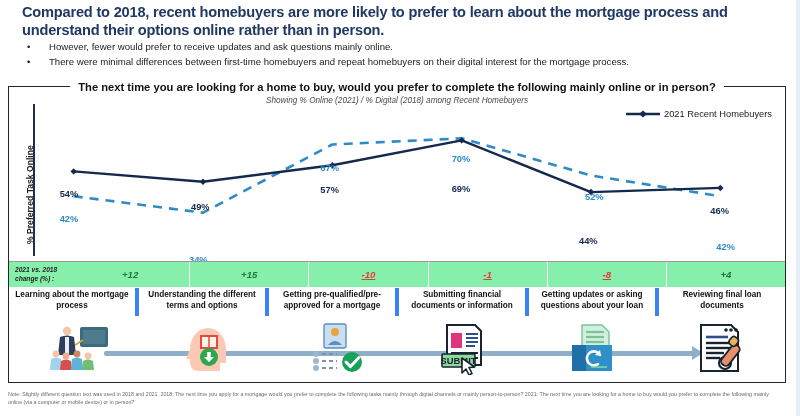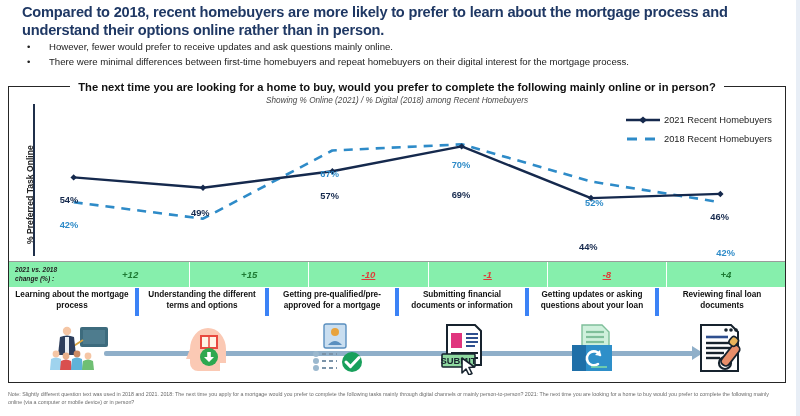--- a/index.html
+++ b/index.html
@@ -50,21 +50,21 @@
   .yaxis span{
     display:block;
     transform:rotate(-90deg);transform-origin:left top;
     position:absolute;left:11px;top:118px;
     white-space:nowrap;font-size:8.6px;font-weight:bold;color:#222;
   }
   .axis-line{
     position:absolute;left:33px;top:104px;width:2px;height:152px;background:#1f2f4a;
   }
   
-  .plot{position:absolute;left:8px;top:94px;width:778px;height:180px;}
+  .plot{position:absolute;left:8px;top:88px;width:778px;height:180px;}
   .plot svg{display:block;}
   .dlabel{
     position:absolute;font-size:9.3px;font-weight:bold;white-space:nowrap;margin-top:40px;
   }
   .dlabel.y2021{color:#15294d;}
   .dlabel.y2018{color:#2E8BC8;}
   
   .legend{position:absolute;right:14px;top:20px;}
   .legend-row{display:flex;align-items:center;margin-bottom:7px;}
   .legend-mark{width:34px;height:12px;position:relative;margin-right:4px;}
@@ -165,28 +165,20 @@
 
   <div class="legend">
     <div class="legend-row">
       <span class="legend-mark">
         <svg width="34" height="12" viewBox="0 0 34 12">
           <line x1="0" y1="6" x2="34" y2="6" stroke="#15294d" stroke-width="2.6"></line>
           <path d="M13 6 L17 2.4 L21 6 L17 9.6 Z" fill="#15294d"></path>
         </svg>
       </span>
       <span class="legend-text">2021 Recent Homebuyers</span>
-    </div>
-    <div class="legend-row">
-      <span class="legend-mark">
-        <svg width="34" height="12" viewBox="0 0 34 12">
-          <line x1="1" y1="6" x2="33" y2="6" stroke="#2E8BC8" stroke-width="2.8" stroke-dasharray="10,8"></line>
-        </svg>
-      </span>
-      <span class="legend-text">2018 Recent Homebuyers</span>
     </div>
   </div>
 
   <div id="labelLayer">
       <div class="dlabel y2018" style="left: 51.6667px; top: 86.2px;">42%</div>
       <div class="dlabel y2018" style="left: 181px; top: 126.733px;">34%</div>
       <div class="dlabel y2018" style="left: 312.333px; top: 34.5333px;">67%</div>
       <div class="dlabel y2018" style="left: 443.667px; top: 26.3333px;">70%</div>
       <div class="dlabel y2018" style="left: 577px; top: 63.5333px;">52%</div>
       <div class="dlabel y2018" style="left: 708.333px; top: 114.2px;">42%</div>

